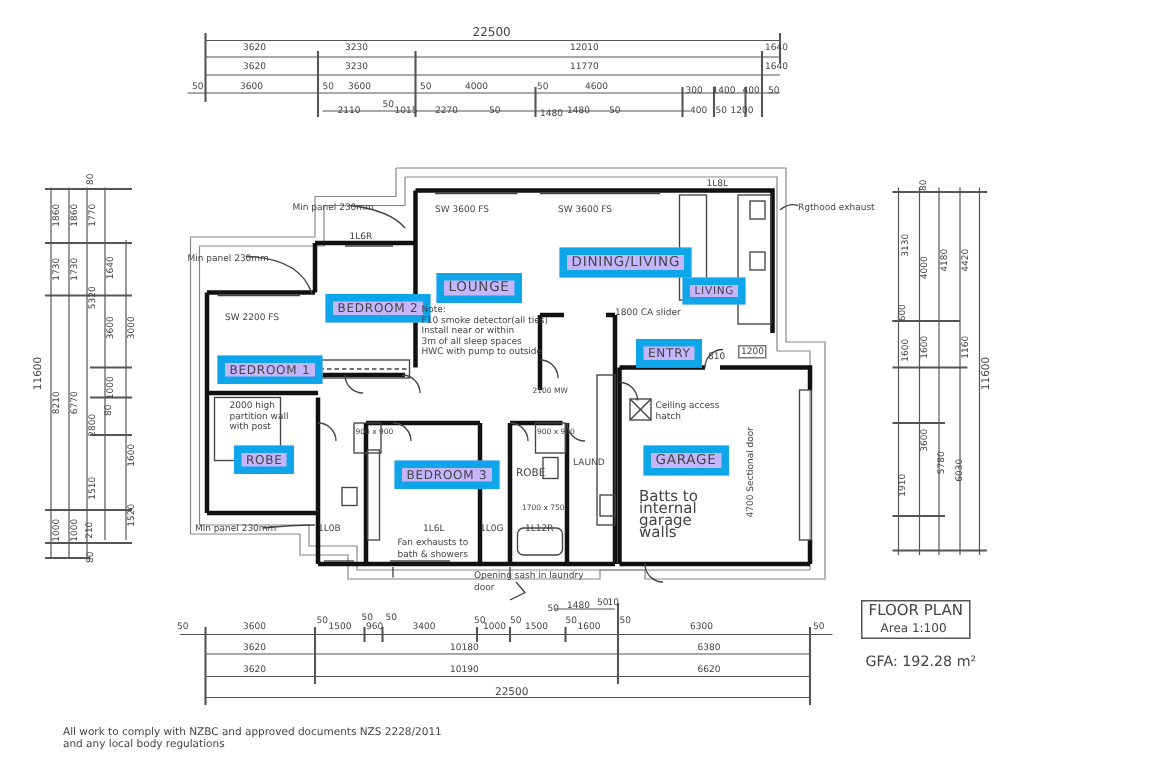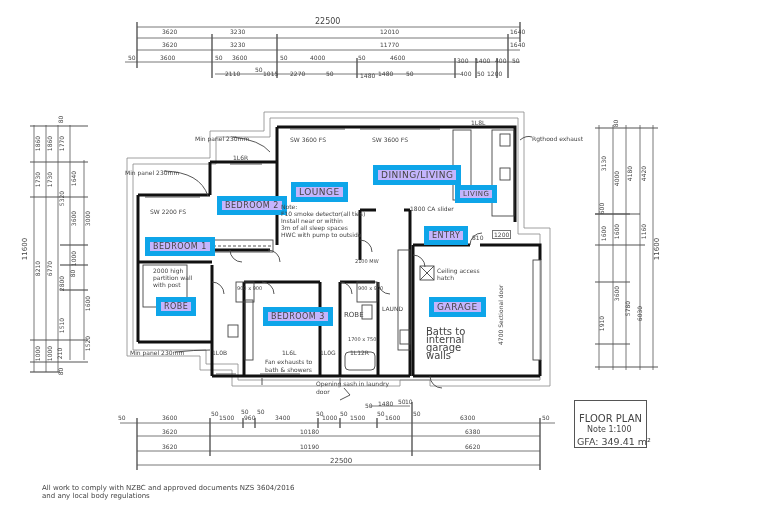--- a/index.html
+++ b/index.html
@@ -2,21 +2,21 @@
 <html><head>
 <meta charset="utf-8">
 <style>
   html,body{margin:0;padding:0;background:#fff;}
   body{width:768px;height:512px;position:relative;overflow:hidden;font-family:"DejaVu Sans",sans-serif;color:#333;}
   svg{position:absolute;left:0;top:0;}
   .lbl{position:absolute;font-family:"DejaVu Sans",sans-serif;color:#444;white-space:nowrap;}
   .room{font-size:9px;letter-spacing:0.5px;border:5px solid #0ea5e9;padding:0 3px;background:#c4b5fd;}
   .small{font-size:6px;}
   .note{font-size:6px;line-height:7px;}
-  .title-box{position:absolute;left:574px;top:400px;border:1px solid #555;padding:12px 4px;font-size:10px;line-height:11px;color:#444;}
+  .title-box{position:absolute;left:574px;top:400px;border:1px solid #555;padding:1px 4px;font-size:10px;line-height:11px;color:#444;}
   .area{position:absolute;left:577px;top:436px;font-size:9.5px;line-height:11px;color:#444;}
   .footer{position:absolute;left:42px;top:484px;font-size:7px;line-height:8px;color:#444;}
 </style>
 </head>
 <body>
 
 <svg width="768" height="512" viewBox="0 0 768 512">
   <g stroke="#555" stroke-width="0.8" fill="none">
 
     <line x1="137" y1="27" x2="520" y2="27"></line>
@@ -332,21 +332,21 @@
 <div class="lbl note" style="left:281px;top:203px;">
   <div>Note:</div>
   <div>F10 smoke detector(all ties)</div>
   <div>Install near or within</div>
   <div>3m of all sleep spaces</div>
   <div>HWC with pump to outside</div>
 </div>
 
 <div class="title-box">
   <div>FLOOR PLAN</div>
-  <div style="font-size:8px;padding-left:8px;">Note 1:100</div>
+  <div style="font-size:8px;padding-left:8px;">Area 1:100</div>
 </div>
 <div class="area">
-  <div>GFA: 349.41 m²</div>
+  <div>GFA: 192.28 m²</div>
 </div>
 <div class="footer">
-  <div>All work to comply with NZBC and approved documents NZS 3604/2016</div>
+  <div>All work to comply with NZBC and approved documents NZS 2228/2011</div>
   <div>and any local body regulations</div>
 </div>
 
 </body></html>

